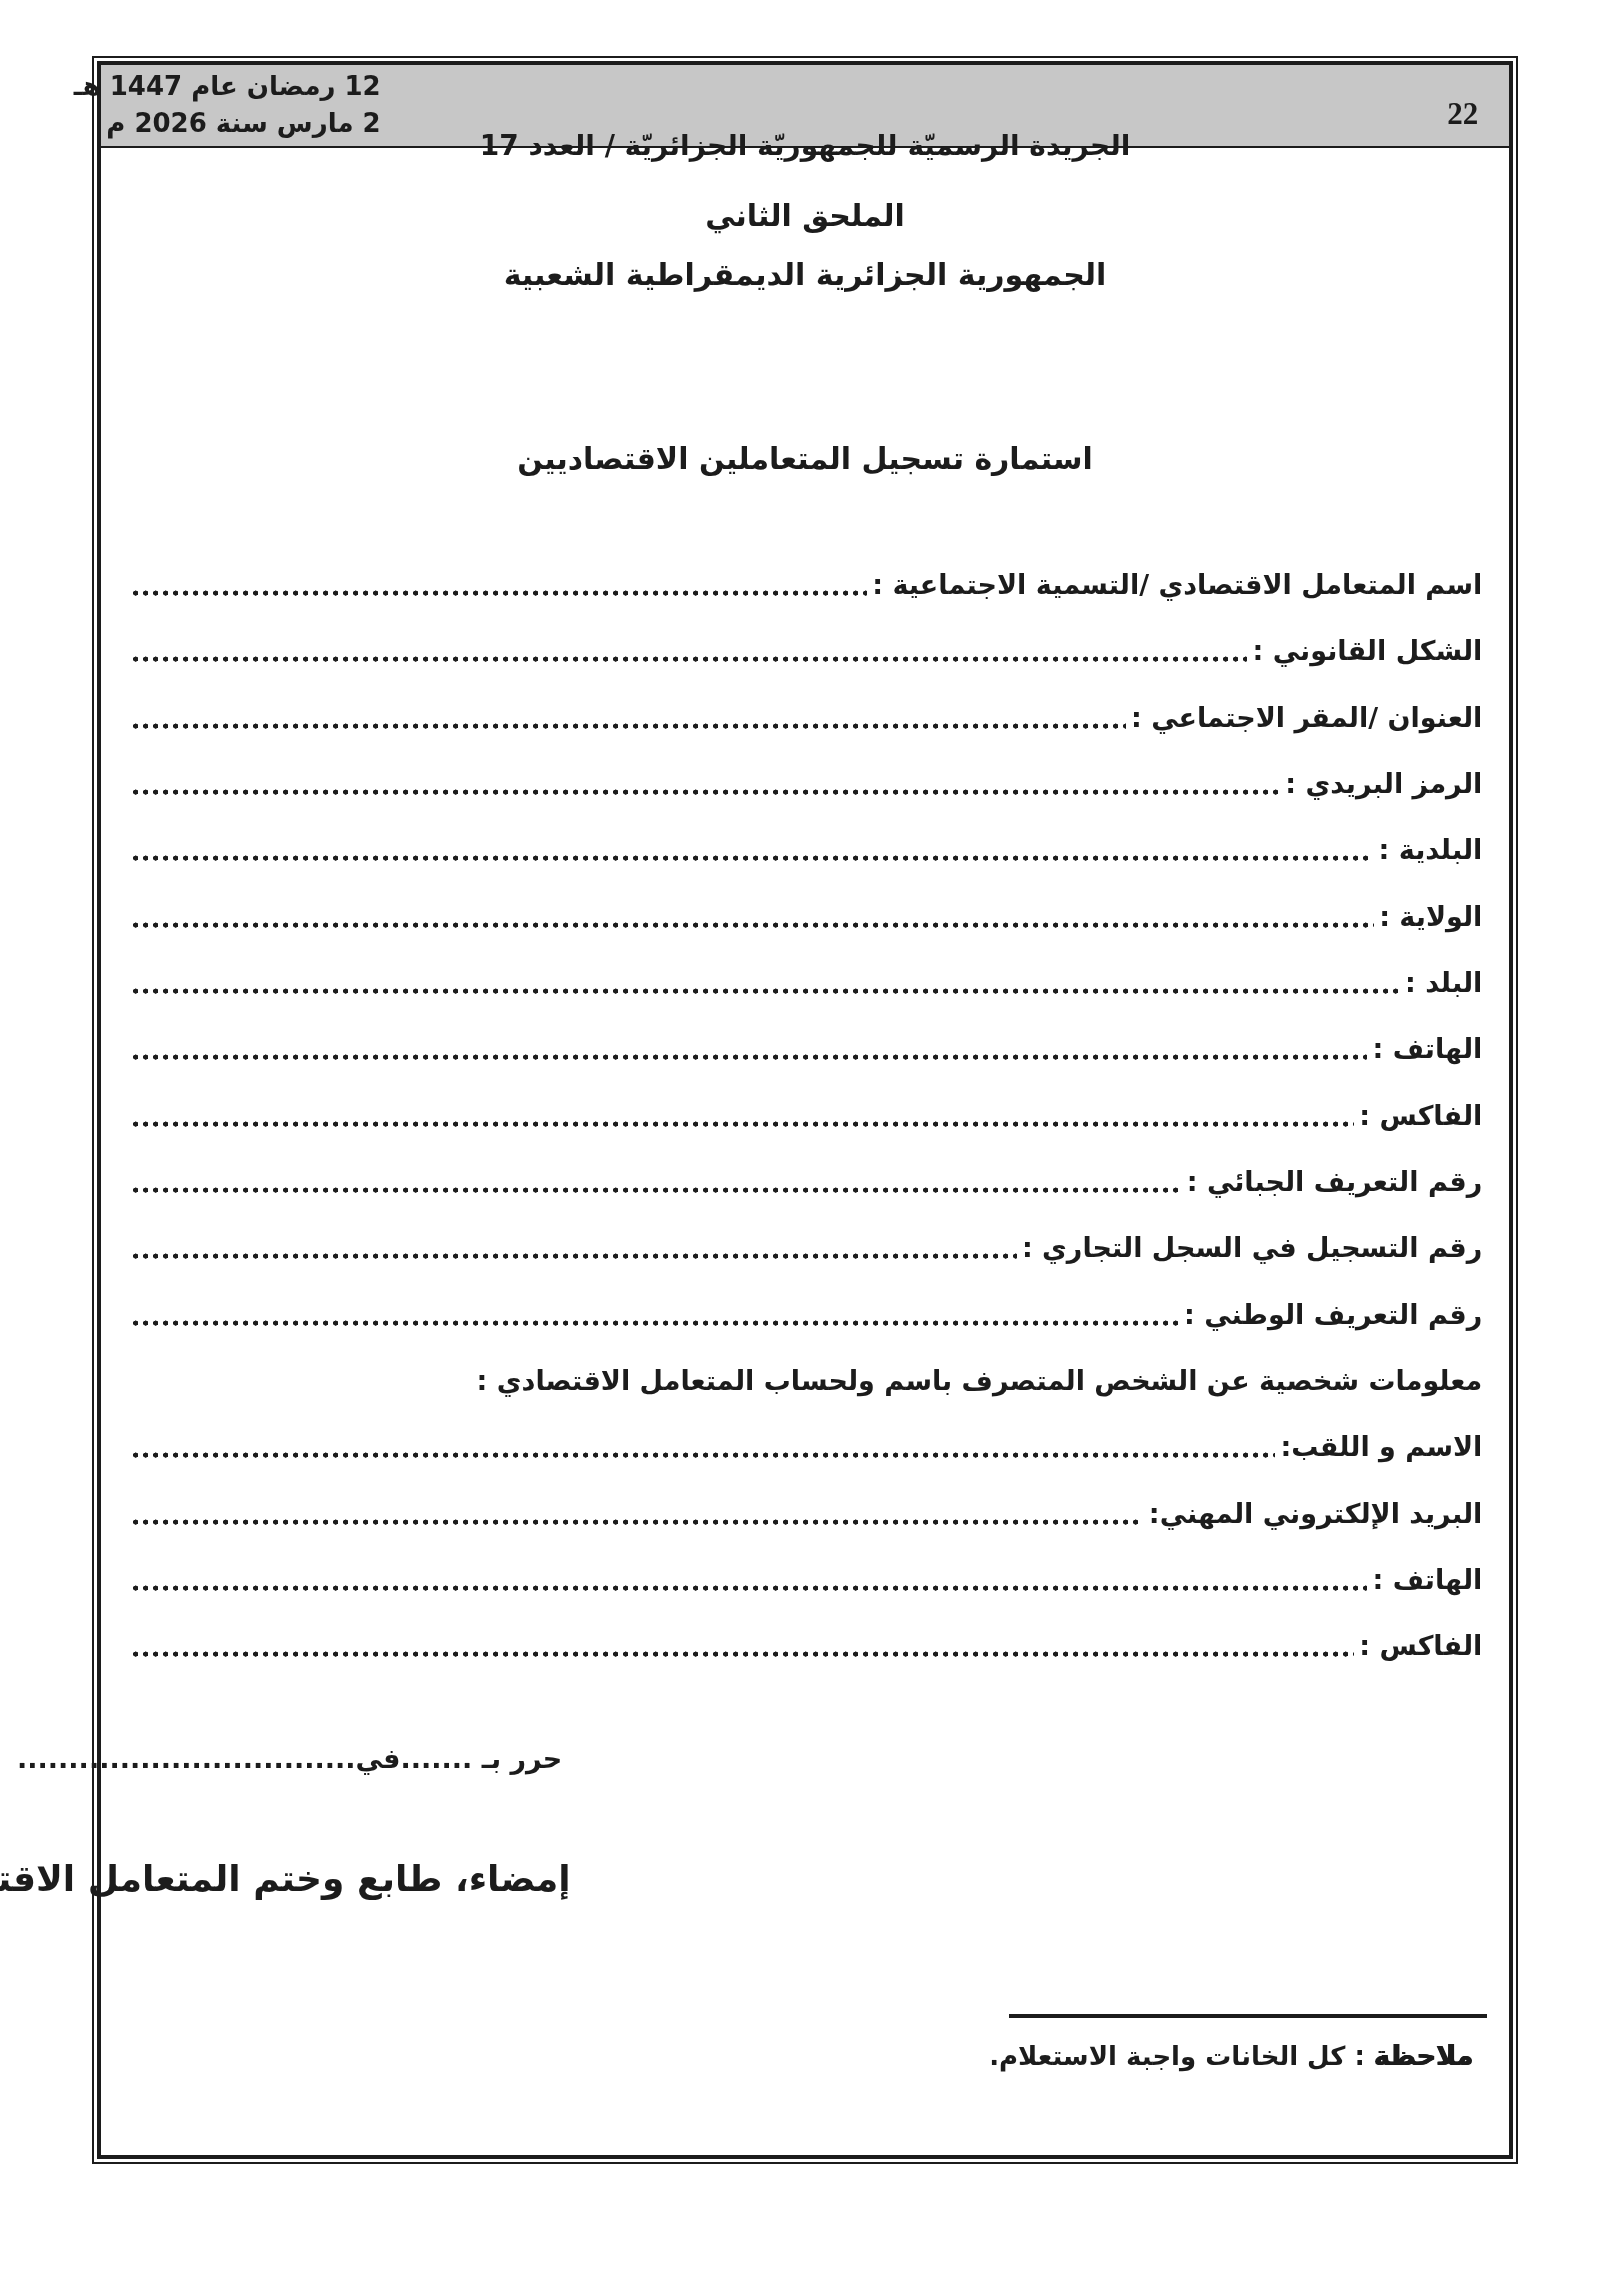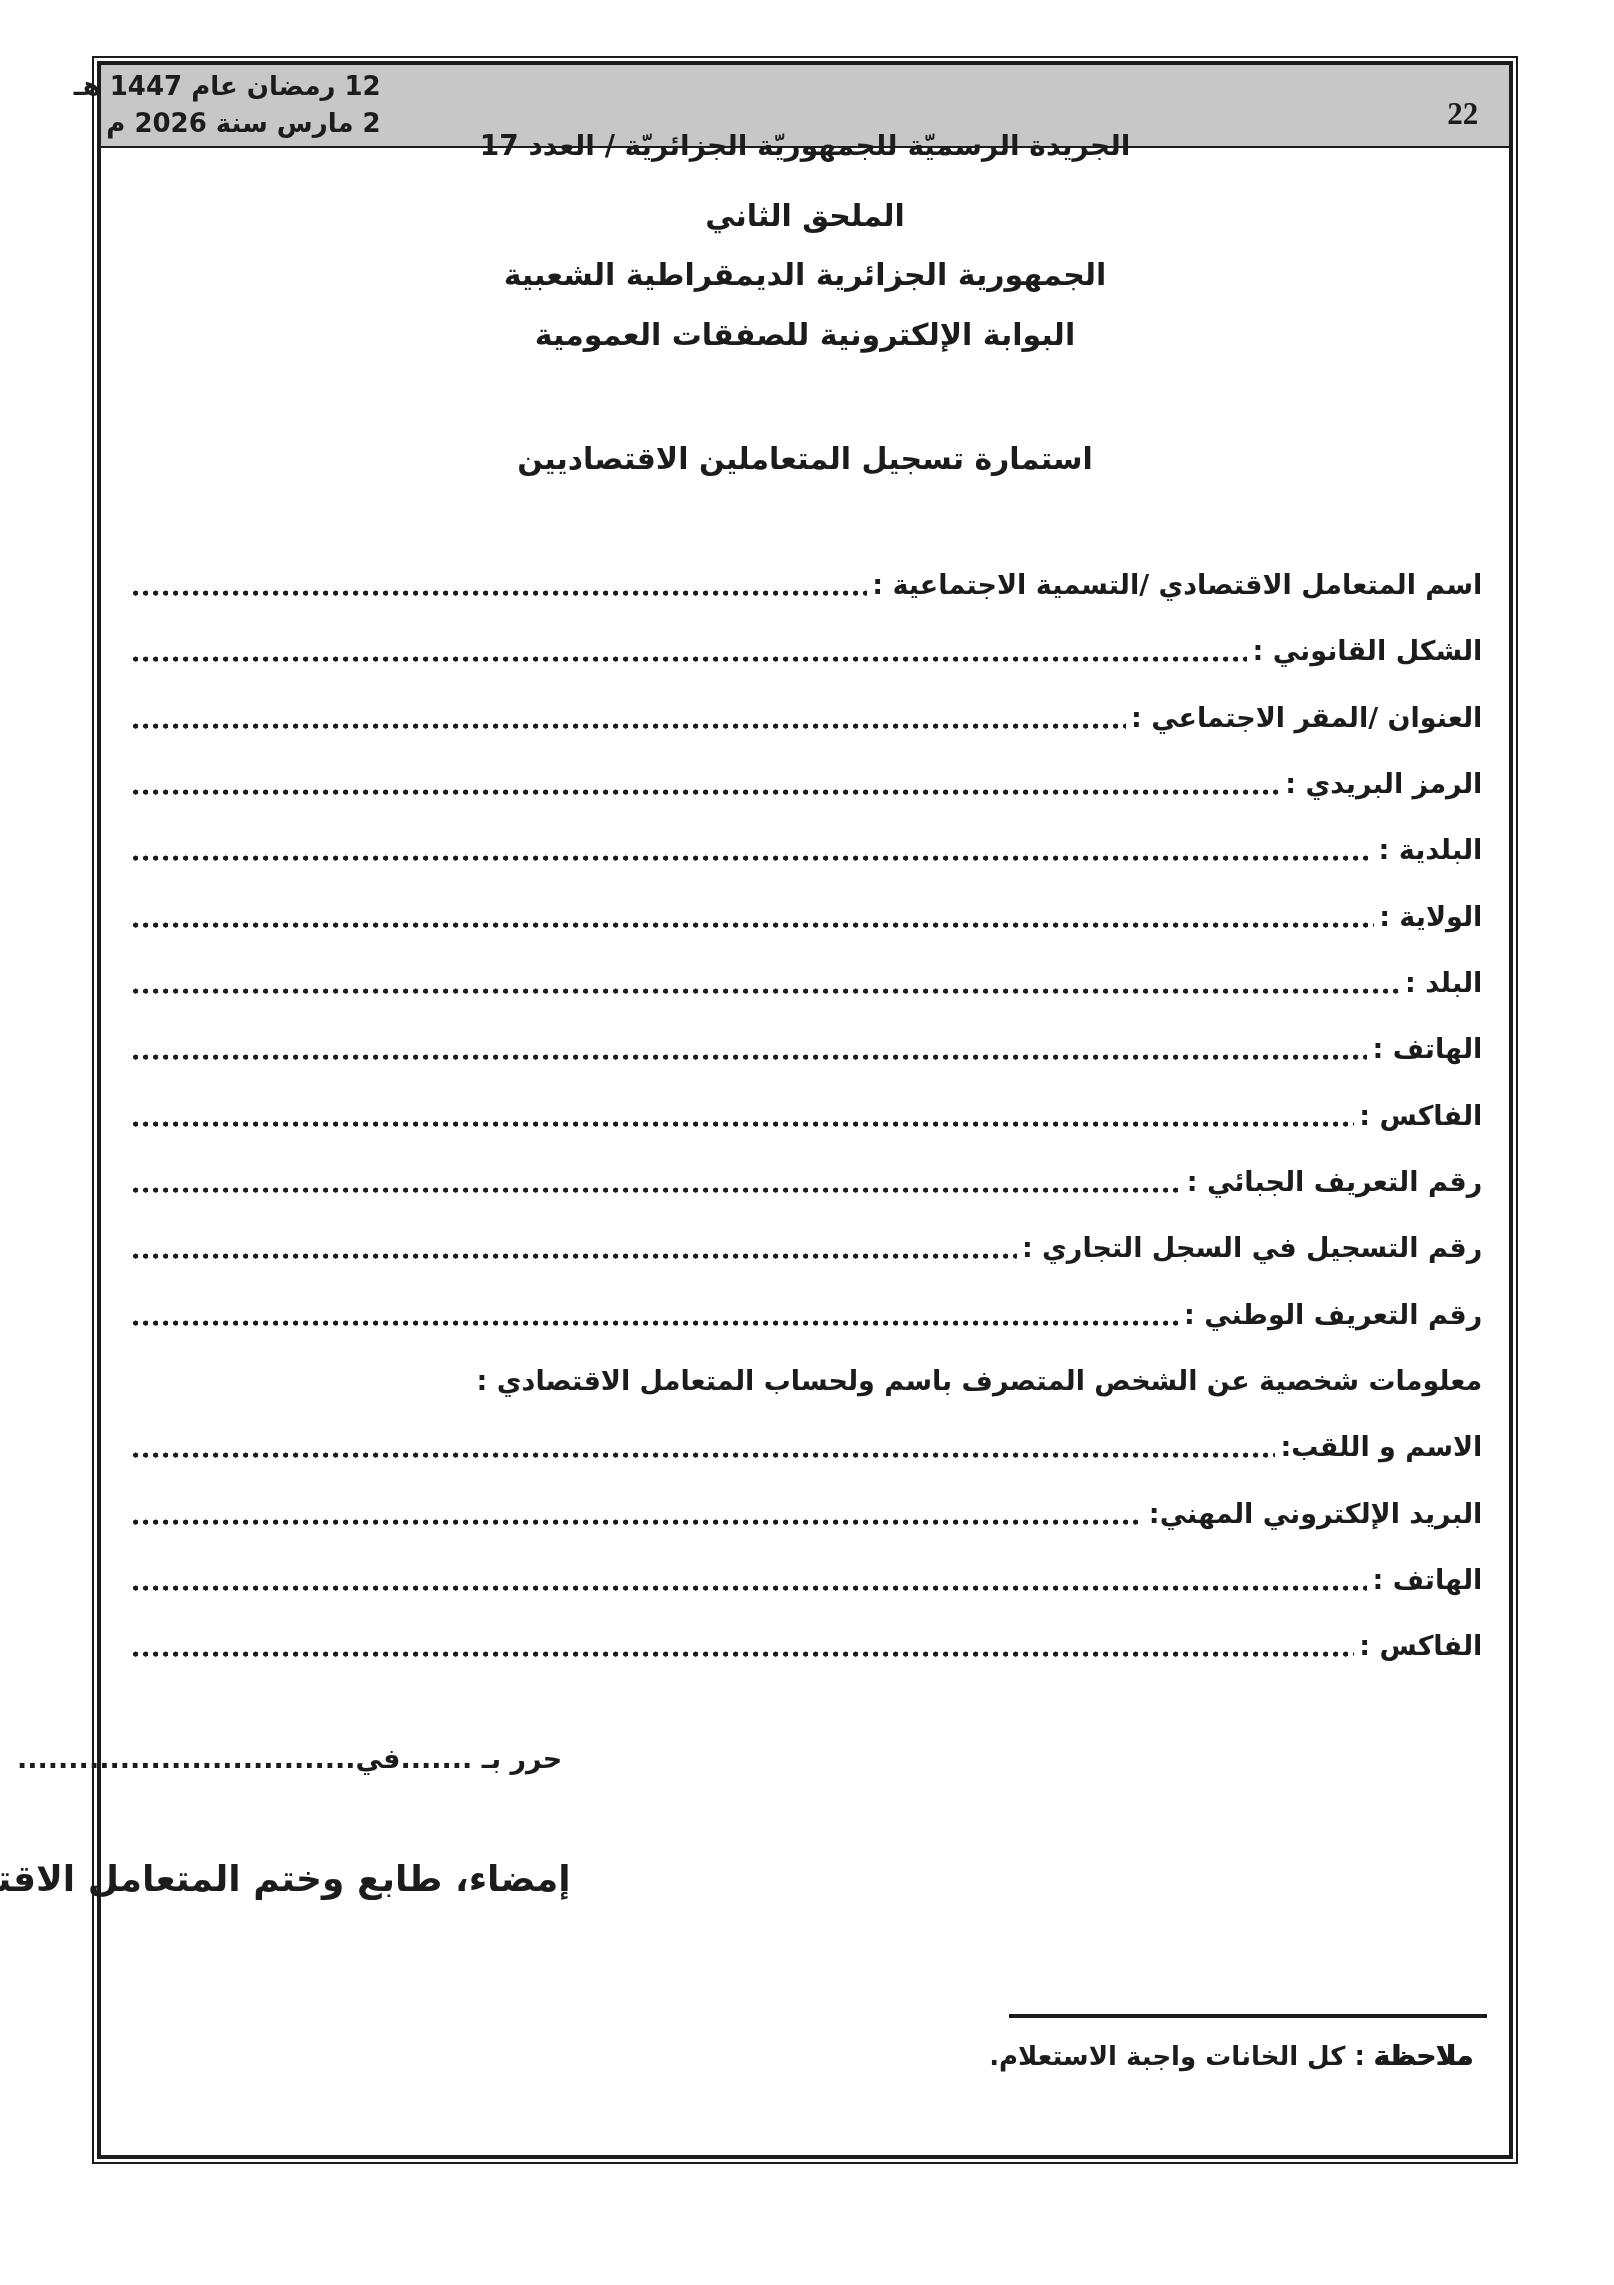--- a/index.html
+++ b/index.html
@@ -168,21 +168,20 @@
         <div class="date-block">
           <div>12 رمضان عام 1447 هـ</div>
           <div>2 مارس سنة 2026 م</div>
         </div>
         <div class="journal-title">الجريدة الرسميّة للجمهوريّة الجزائريّة / العدد 17</div>
         <div class="page-number">22</div>
       </header>
 
       <div class="title-line" style="top:128px">الملحق الثاني</div>
       <div class="title-line" style="top:187px">الجمهورية الجزائرية الديمقراطية الشعبية</div>
-      <div class="title-line" style="top:247px">البوابة الإلكترونية للصفقات العمومية</div>
       <div class="title-line" style="top:371px">استمارة تسجيل المتعاملين الاقتصاديين</div>
 
       <div class="row" style="top:500px">
         <span class="label">اسم المتعامل الاقتصادي /التسمية الاجتماعية : </span>
         <span class="leader"></span>
       </div>
       <div class="row" style="top:566px">
         <span class="label">الشكل القانوني : </span>
         <span class="leader"></span>
       </div>

